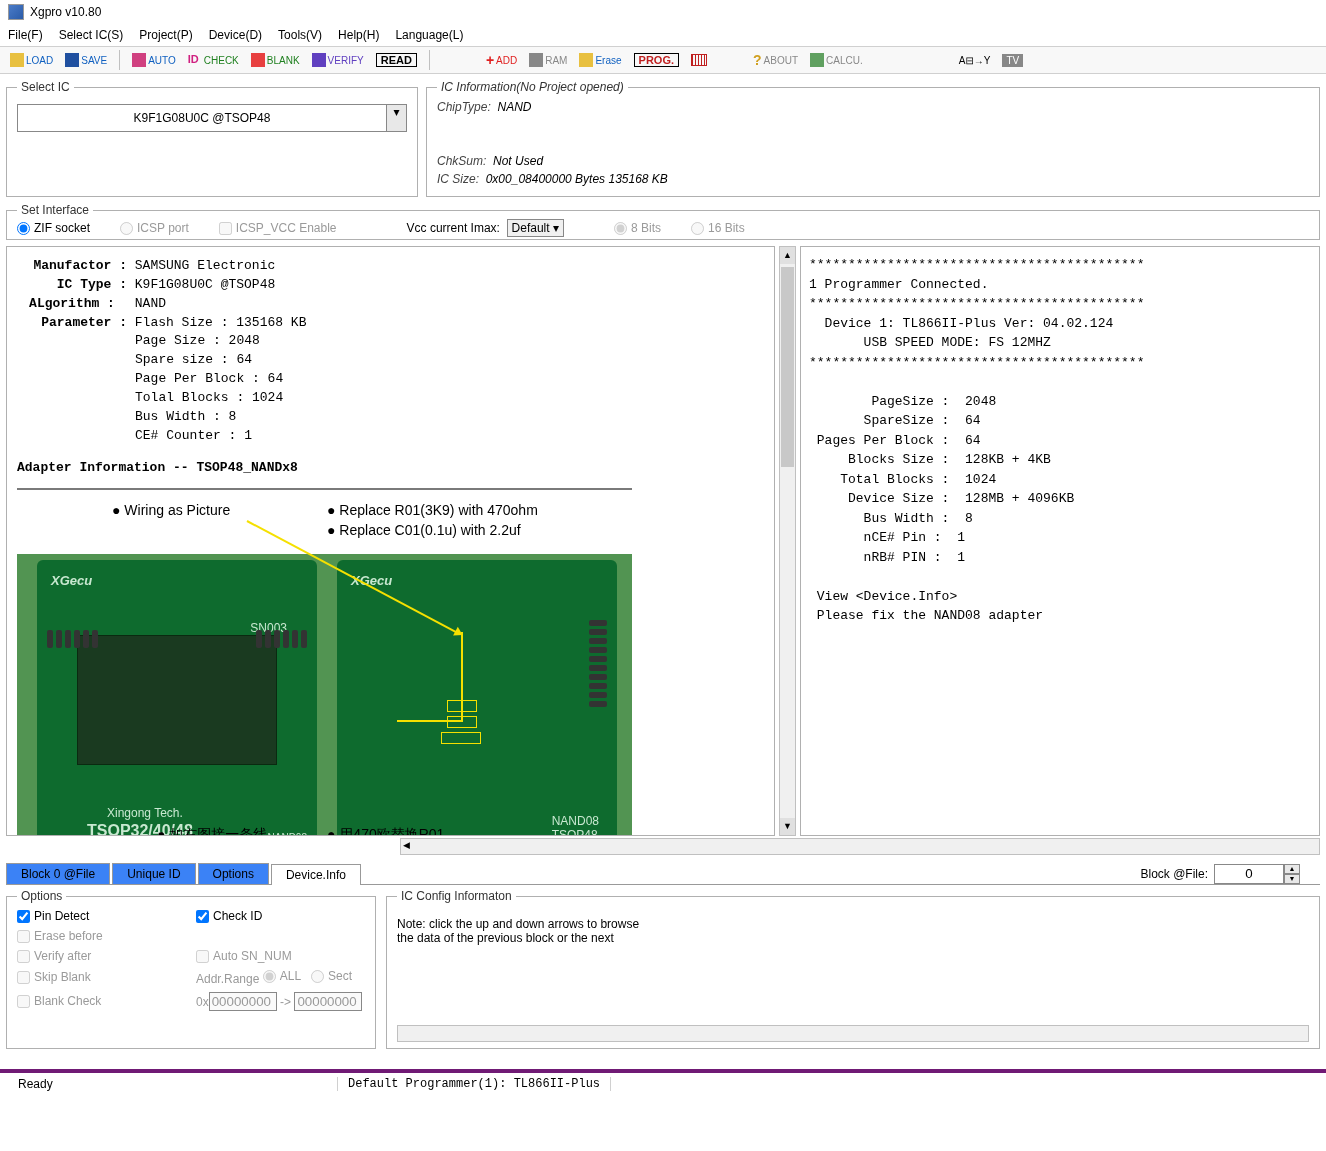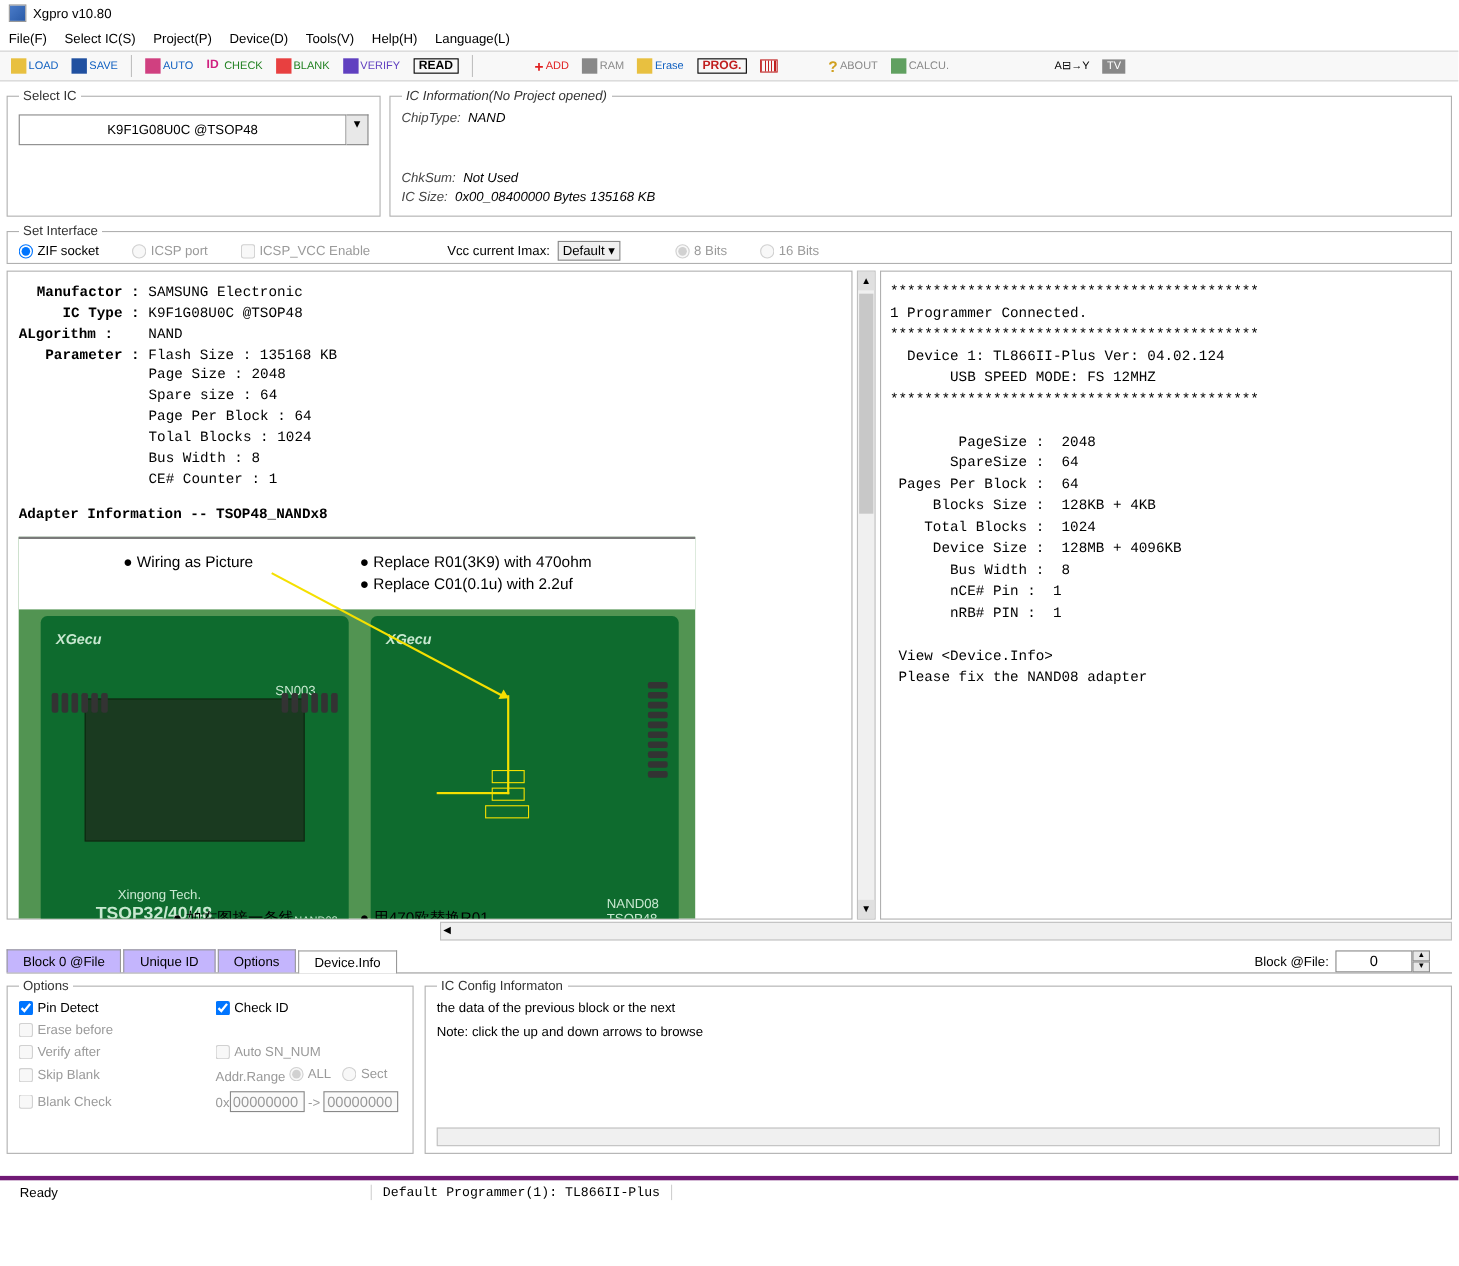--- a/index.html
+++ b/index.html
@@ -9,21 +9,21 @@
 .menubar { padding: 4px 8px; display: flex; gap: 16px; background: #fff; }
 .menubar span { cursor: default; }
 .toolbar { padding: 3px 6px; display: flex; align-items: center; gap: 4px; border-top: 1px solid #d0d0d0; border-bottom: 1px solid #d0d0d0; background: #f8f8f8; }
 .tbtn { display: inline-flex; align-items: center; gap: 2px; padding: 2px 4px; font-size: 10px; cursor: pointer; }
 .tbtn .ico { width: 14px; height: 14px; display: inline-block; }
 .sep { width: 1px; height: 20px; background: #c0c0c0; margin: 0 4px; }
 .boxed { border: 1.5px solid #000; padding: 0 4px; font-weight: bold; font-size: 11px; }
 .top-panels { display: flex; gap: 8px; padding: 6px; }
 fieldset { border: 1px solid #b0b0b0; padding: 6px 10px; position: relative; }
 legend { padding: 0 4px; color: #333; font-size: 12px; }
-.select-ic { width: 340px; }
+.select-ic { width: 412px; }
 .select-ic-combo { display: flex; margin-top: 4px; }
 .select-ic-input { flex: 1; border: 1px solid #888; padding: 6px; text-align: center; background: #fff; }
 .select-ic-btn { width: 20px; border: 1px solid #888; border-left: none; background: #e8e8e8; text-align: center; }
 .ic-info { flex: 1; font-style: italic; }
 .ic-info-row { display: flex; gap: 40px; margin-bottom: 4px; flex-direction: column; }
 .ic-info-label { color: #444; }
 .interface-panel { margin: 0 6px 6px 6px; padding: 4px 10px; display: flex; align-items: center; gap: 30px; border: 1px solid #b0b0b0; }
 .radio-item, .check-item { display: inline-flex; align-items: center; gap: 4px; }
 .disabled { color: #9a9a9a; }
 .combo { border: 1px solid #888; padding: 1px 4px; background: #f0f0f0; }
@@ -40,21 +40,21 @@
 .adapter-img .pcb1 { position: absolute; top: 70px; left: 20px; width: 280px; height: 300px; background: #0e6b2e; border-radius: 6px; }
 .adapter-img .pcb2 { position: absolute; top: 70px; left: 320px; width: 280px; height: 300px; background: #0e6b2e; border-radius: 6px; }
 .adapter-img .lbl { position: absolute; color: #000; font-family: Arial; font-size: 14px; }
 .adapter-img .pcbtxt { position: absolute; color: #c8e8d0; font-family: Arial; }
 .adapter-img .fixed { position: absolute; bottom: 8px; right: 40px; color: #e01010; font-weight: bold; font-size: 22px; font-family: Arial; }
 .arrow-line { position: absolute; border-top: 2px solid #f5e000; transform-origin: left center; }
 .pins { position: absolute; display: flex; gap: 3px; }
 .pins span { width: 6px; height: 18px; background: #333; border-radius: 2px; }
 .dark-chip { position: absolute; background: #1a3a20; border: 1px solid #0a2a10; }
 .tabs { display: flex; margin: 8px 6px 0 6px; }
-.tab { border: 1px solid #999; border-bottom: none; padding: 3px 14px; background: #c4b5fd; margin-right: 2px; font-size: 12px; }
+.tab { border: 1px solid #999; border-bottom: none; padding: 3px 14px; background: #3b82f6; margin-right: 2px; font-size: 12px; }
 .tab.active { background: #fff; position: relative; top: 1px; }
 .bottom-area { display: flex; margin: 0 6px; gap: 10px; border-top: 1px solid #999; padding-top: 4px; }
 .options-fs { width: 370px; padding: 6px 10px 10px 10px; }
 .options-grid { display: grid; grid-template-columns: 1fr 1fr; gap: 6px 10px; }
 .ic-config { flex: 1; padding: 6px 10px; }
 .block-file-ctrl { display: flex; align-items: center; gap: 6px; margin-bottom: 8px; margin-left: 140px; }
 .spinner { display: inline-flex; }
 .spinner input { width: 70px; text-align: center; border: 1px solid #888; padding: 1px; }
 .spinner-btns { display: flex; flex-direction: column; }
 .spinner-btns button { width: 16px; height: 10px; font-size: 7px; line-height: 7px; border: 1px solid #888; background: #e8e8e8; padding: 0; }
@@ -190,21 +190,21 @@
   <label class="radio-item disabled">
       <input type="radio" disabled="" style=""> 
       <span>16 Bits</span>
     </label>
 </fieldset>
 
 <div class="main-area">
   <div class="left-pane">
     <div><span class="k" style="display:inline-block;width:110px;text-align:right">Manufactor :</span> <span>SAMSUNG Electronic</span></div>
     <div><span class="k" style="display:inline-block;width:110px;text-align:right">IC Type :</span> <span>K9F1G08U0C @TSOP48</span></div>
-    <div><span class="k" style="display:inline-block;width:110px;text-align:left">ALgorithm :</span> <span>NAND</span></div>
+    <div><span class="k" style="display:inline-block;width:110px;text-align:center">ALgorithm :</span> <span>NAND</span></div>
     <div><span class="k" style="display:inline-block;width:110px;text-align:right">Parameter :</span> <span>Flash Size     : 135168 KB</span></div>
     <div style="padding-left:118px">Page Size      : 2048</div>
     <div style="padding-left:118px">Spare size     : 64</div>
     <div style="padding-left:118px">Page Per Block : 64</div>
     <div style="padding-left:118px">Tolal Blocks   : 1024</div>
     <div style="padding-left:118px">Bus Width      : 8</div>
     <div style="padding-left:118px">CE# Counter    : 1</div>
     <div class="k" style="margin-top:14px">Adapter Information -- TSOP48_NANDx8</div>
 
     <div class="adapter-img">
@@ -368,22 +368,22 @@
       <span class="disabled">
         <span>0x</span><input class="addr-input" disabled="" value="00000000" style="">
         <span>-&gt;</span>
         <input class="addr-input" disabled="" value="00000000" style="">
       </span>
     </div>
   </fieldset>
 
   <fieldset class="ic-config">
     <legend>IC Config Informaton</legend>
+    <div style="margin-top:8px">Note: click the up and down arrows to browse</div>
     <div>the data of the previous block or the next</div>
-    <div style="margin-top:8px">Note: click the up and down arrows to browse</div>
     <div class="scrollbar-h" style="margin-top:80px"></div>
   </fieldset>
 </div>
 
 <div class="statusbar">
   <div class="cell" style="width:330px">Ready</div>
   <div class="cell" style="font-family:'Courier New',monospace">Default Programmer(1): TL866II-Plus</div>
 </div>
 
 </body></html>

